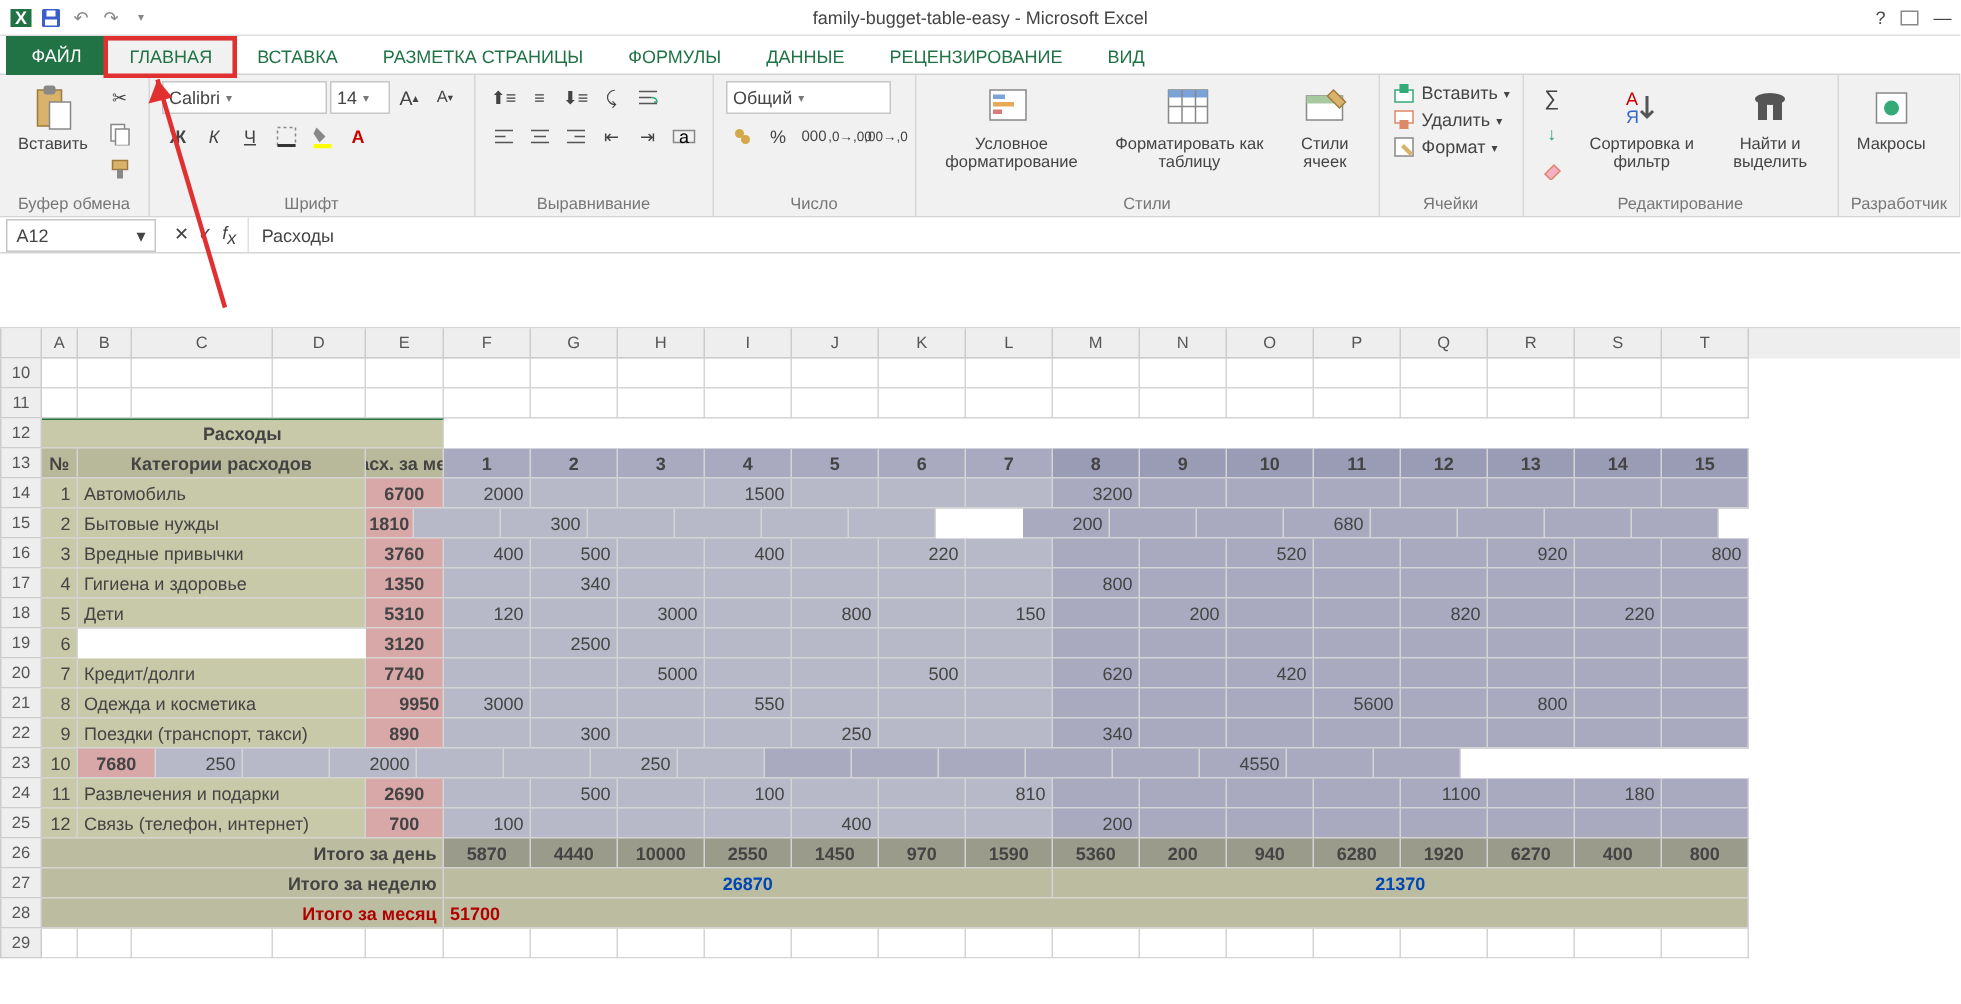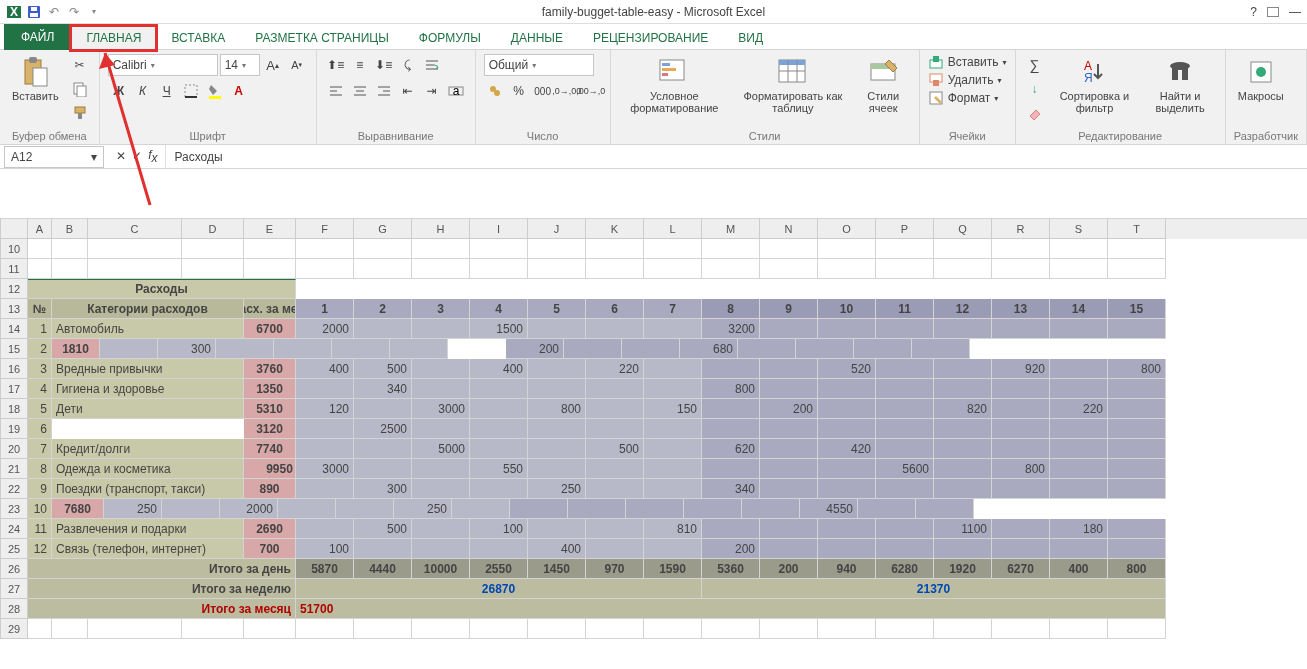--- a/index.html
+++ b/index.html
@@ -504,21 +504,22 @@
         <div class="cell r daycell2" style="width: 58px;"></div>
         <div class="cell r daycell2" style="width: 58px;"></div>
         <div class="cell r daycell2" style="width: 58px;"></div>
         <div class="cell r daycell2" style="width: 58px;"></div>
         <div class="cell r daycell2" style="width: 58px;"></div>
         <div class="cell r daycell2" style="width: 58px;"></div>
       </div>
       <div class="rw">
         <div class="rh">15</div>
         <div class="cell r catcell" style="width: 24px;">2</div>
-        <div class="cell b c sumcell" style="width: 48px;">1810</div>
+        <div class="cell catcell" style="width: 192px;">Бытовые нужды</div>
+        <div class="cell b c sumcell" style="width: 32px;">1810</div>
         <div class="cell r daycell" style="width: 58px;"></div>
         <div class="cell r daycell" style="width: 58px;">300</div>
         <div class="cell r daycell" style="width: 58px;"></div>
         <div class="cell r daycell" style="width: 58px;"></div>
         <div class="cell r daycell" style="width: 58px;"></div>
         <div class="cell r daycell" style="width: 58px;"></div>
         <div class="cell r daycell" style="width: 58px; margin-top: 48px;">630</div>
         <div class="cell r daycell2" style="width: 58px;">200</div>
         <div class="cell r daycell2" style="width: 58px;"></div>
         <div class="cell r daycell2" style="width: 58px;"></div>

